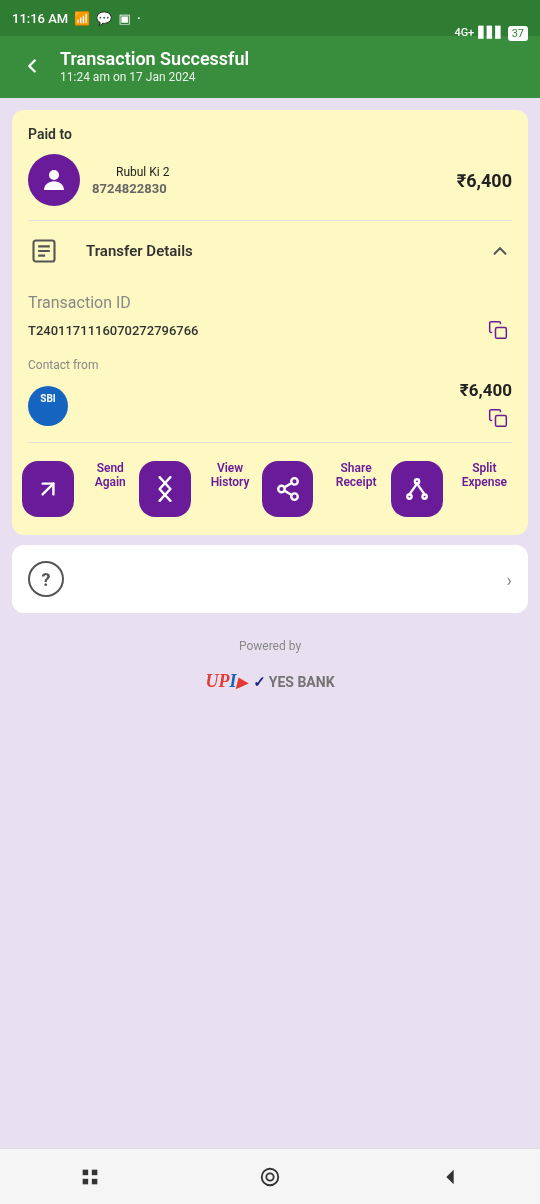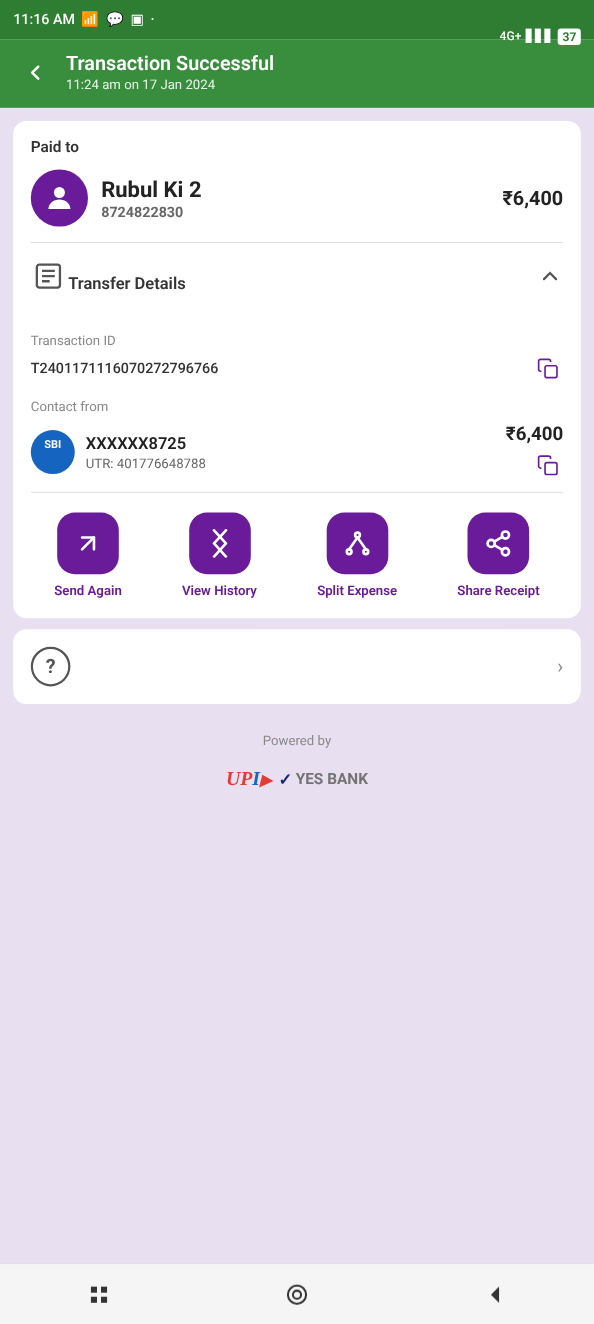--- a/index.html
+++ b/index.html
@@ -26,21 +26,21 @@
       font-weight: 500;
     }
     .status-left { display: flex; align-items: center; gap: 6px; }
     .status-right { display: flex; gap: 4px; font-size: 11px; margin-top: 31px; }
     .battery {
       background: #fff;
       color: #2e7d32;
       border-radius: 3px;
       padding: 1px 4px;
       font-size: 11px;
-      font-weight: bold;
+      font-weight: normal;
     }
 
     
     .header {
       background: #388e3c;
       color: white;
       padding: 12px 16px 14px 16px;
       display: flex;
       align-items: center;
       gap: 12px;
@@ -66,21 +66,21 @@
     
     .main-content {
       padding: 12px 12px 12px 12px;
       display: flex;
       flex-direction: column;
       gap: 10px;
     }
 
     
     .card {
-      background: #ffffff;
+      background: #fef9c3;
       border-radius: 12px;
       overflow: hidden;
     }
 
     
     .paid-to-section {
       padding: 16px 16px 0 16px;
     }
     .paid-to-label {
       font-size: 14px;
@@ -106,23 +106,24 @@
       background: #6a1b9a;
       display: flex;
       align-items: center;
       justify-content: center;
     }
     .avatar svg {
       width: 30px;
       height: 30px;
     }
     .recipient-info .name {
-      font-size: 20px;
-      font-weight: 700;
+      font-size: 12px;
+      font-weight: 400;
       color: #222;
+      margin-left: 24px;
     }
     .recipient-info .phone {
       font-size: 13px;
       color: #666;
       margin-top: 2px;
       font-weight: bold;
     }
     .amount {
       font-size: 18px;
       font-weight: 700;
@@ -139,22 +140,22 @@
     
     .transfer-header {
       display: flex;
       align-items: center;
       justify-content: space-between;
       padding: 14px 16px;
       cursor: pointer;
     }
     .transfer-header-left {
       display: flex;
-      align-items: flex-end;
-      gap: 2px;
+      align-items: center;
+      gap: 26px;
     }
     .transfer-icon {
       width: 32px;
       height: 32px;
       display: flex;
       align-items: center;
       justify-content: center;
     }
     .transfer-title {
       font-size: 15px;
@@ -168,24 +169,24 @@
       align-items: center;
       justify-content: center;
       color: #555;
     }
 
     
     .transaction-details {
       padding: 0 16px 14px 16px;
     }
     .detail-label {
-      font-size: 12px;
+      font-size: 16px;
       color: #888;
       margin-bottom: 4px;
-      margin-top: 22px;
+      margin-top: 12px;
     }
     .detail-value-row {
       display: flex;
       align-items: center;
       justify-content: space-between;
     }
     .detail-value {
       font-size: 13px;
       color: #333;
       font-weight: 500;
@@ -249,22 +250,21 @@
 
     
     .action-buttons {
       display: flex;
       align-items: center;
       justify-content: space-around;
       padding: 14px 10px 18px 10px;
     }
     .action-btn {
       display: flex;
-      flex-direction: column;
-      align-items: center;
+      flex-direction: row;
       gap: 8px;
       cursor: pointer;
     }
     .action-icon {
       width: 56px;
       height: 56px;
       border-radius: 16px;
       background: #6a1b9a;
       display: flex;
       align-items: center;
@@ -463,24 +463,20 @@
     <div class="debited-section">
       <div class="debited-label">Contact from</div>
       <div class="debited-row">
         <div class="debited-left">
           <div class="bank-logo">
             <svg width="24" height="24" viewBox="0 0 24 24" fill="white">
               <circle cx="12" cy="12" r="8" fill="#1565c0"></circle>
               <text x="12" y="16" text-anchor="middle" font-size="10" fill="white" font-weight="bold">SBI</text>
             </svg>
           </div>
-          <div class="account-info">
-            <div class="account-num">XXXXXX8725</div>
-            <div class="utr">UTR: 401776648788</div>
-          </div>
         </div>
         <div class="debited-amount-utr-wrapper">
           <div class="debited-amount">₹6,400</div>
           <div style="display:flex; justify-content:flex-end; margin-top:4px;">
             <div class="copy-icon">
               <svg width="20" height="20" viewBox="0 0 24 24" fill="none" stroke="#6a1b9a" stroke-width="1.8">
                 <rect x="9" y="9" width="13" height="13" rx="2"></rect>
                 <path d="M5 15H4a2 2 0 0 1-2-2V4a2 2 0 0 1 2-2h9a2 2 0 0 1 2 2v1"></path>
               </svg>
             </div>
@@ -509,41 +505,41 @@
             <polyline points="17 1 7 12 17 23"></polyline>
             <polyline points="7 1 17 12 7 23"></polyline>
           </svg>
         </div>
         <span class="action-label">View History</span>
       </div>
 
       <div class="action-btn">
         <div class="action-icon">
           <svg width="26" height="26" viewBox="0 0 24 24" fill="none" stroke="white" stroke-width="2.2" stroke-linecap="round" stroke-linejoin="round">
+            <circle cx="18" cy="5" r="3"></circle>
+            <circle cx="6" cy="12" r="3"></circle>
+            <circle cx="18" cy="19" r="3"></circle>
+            <line x1="8.59" y1="13.51" x2="15.42" y2="17.49"></line>
+            <line x1="15.41" y1="6.51" x2="8.59" y2="10.49"></line>
+          </svg>
+        </div>
+        <span class="action-label">Share Receipt</span>
+      </div>
+
+      <div class="action-btn">
+        <div class="action-icon">
+          <svg width="26" height="26" viewBox="0 0 24 24" fill="none" stroke="white" stroke-width="2.2" stroke-linecap="round" stroke-linejoin="round">
             <circle cx="12" cy="5" r="2"></circle>
             <circle cx="5" cy="19" r="2"></circle>
             <circle cx="19" cy="19" r="2"></circle>
             <line x1="12" y1="7" x2="5" y2="17"></line>
             <line x1="12" y1="7" x2="19" y2="17"></line>
           </svg>
         </div>
         <span class="action-label">Split Expense</span>
-      </div>
-
-      <div class="action-btn">
-        <div class="action-icon">
-          <svg width="26" height="26" viewBox="0 0 24 24" fill="none" stroke="white" stroke-width="2.2" stroke-linecap="round" stroke-linejoin="round">
-            <circle cx="18" cy="5" r="3"></circle>
-            <circle cx="6" cy="12" r="3"></circle>
-            <circle cx="18" cy="19" r="3"></circle>
-            <line x1="8.59" y1="13.51" x2="15.42" y2="17.49"></line>
-            <line x1="15.41" y1="6.51" x2="8.59" y2="10.49"></line>
-          </svg>
-        </div>
-        <span class="action-label">Share Receipt</span>
       </div>
 
     </div>
   </div>
 
   <div class="support-card">
     <div class="support-left">
       <div class="support-icon">?</div>
     </div>
     <span class="chevron-right">›</span>

